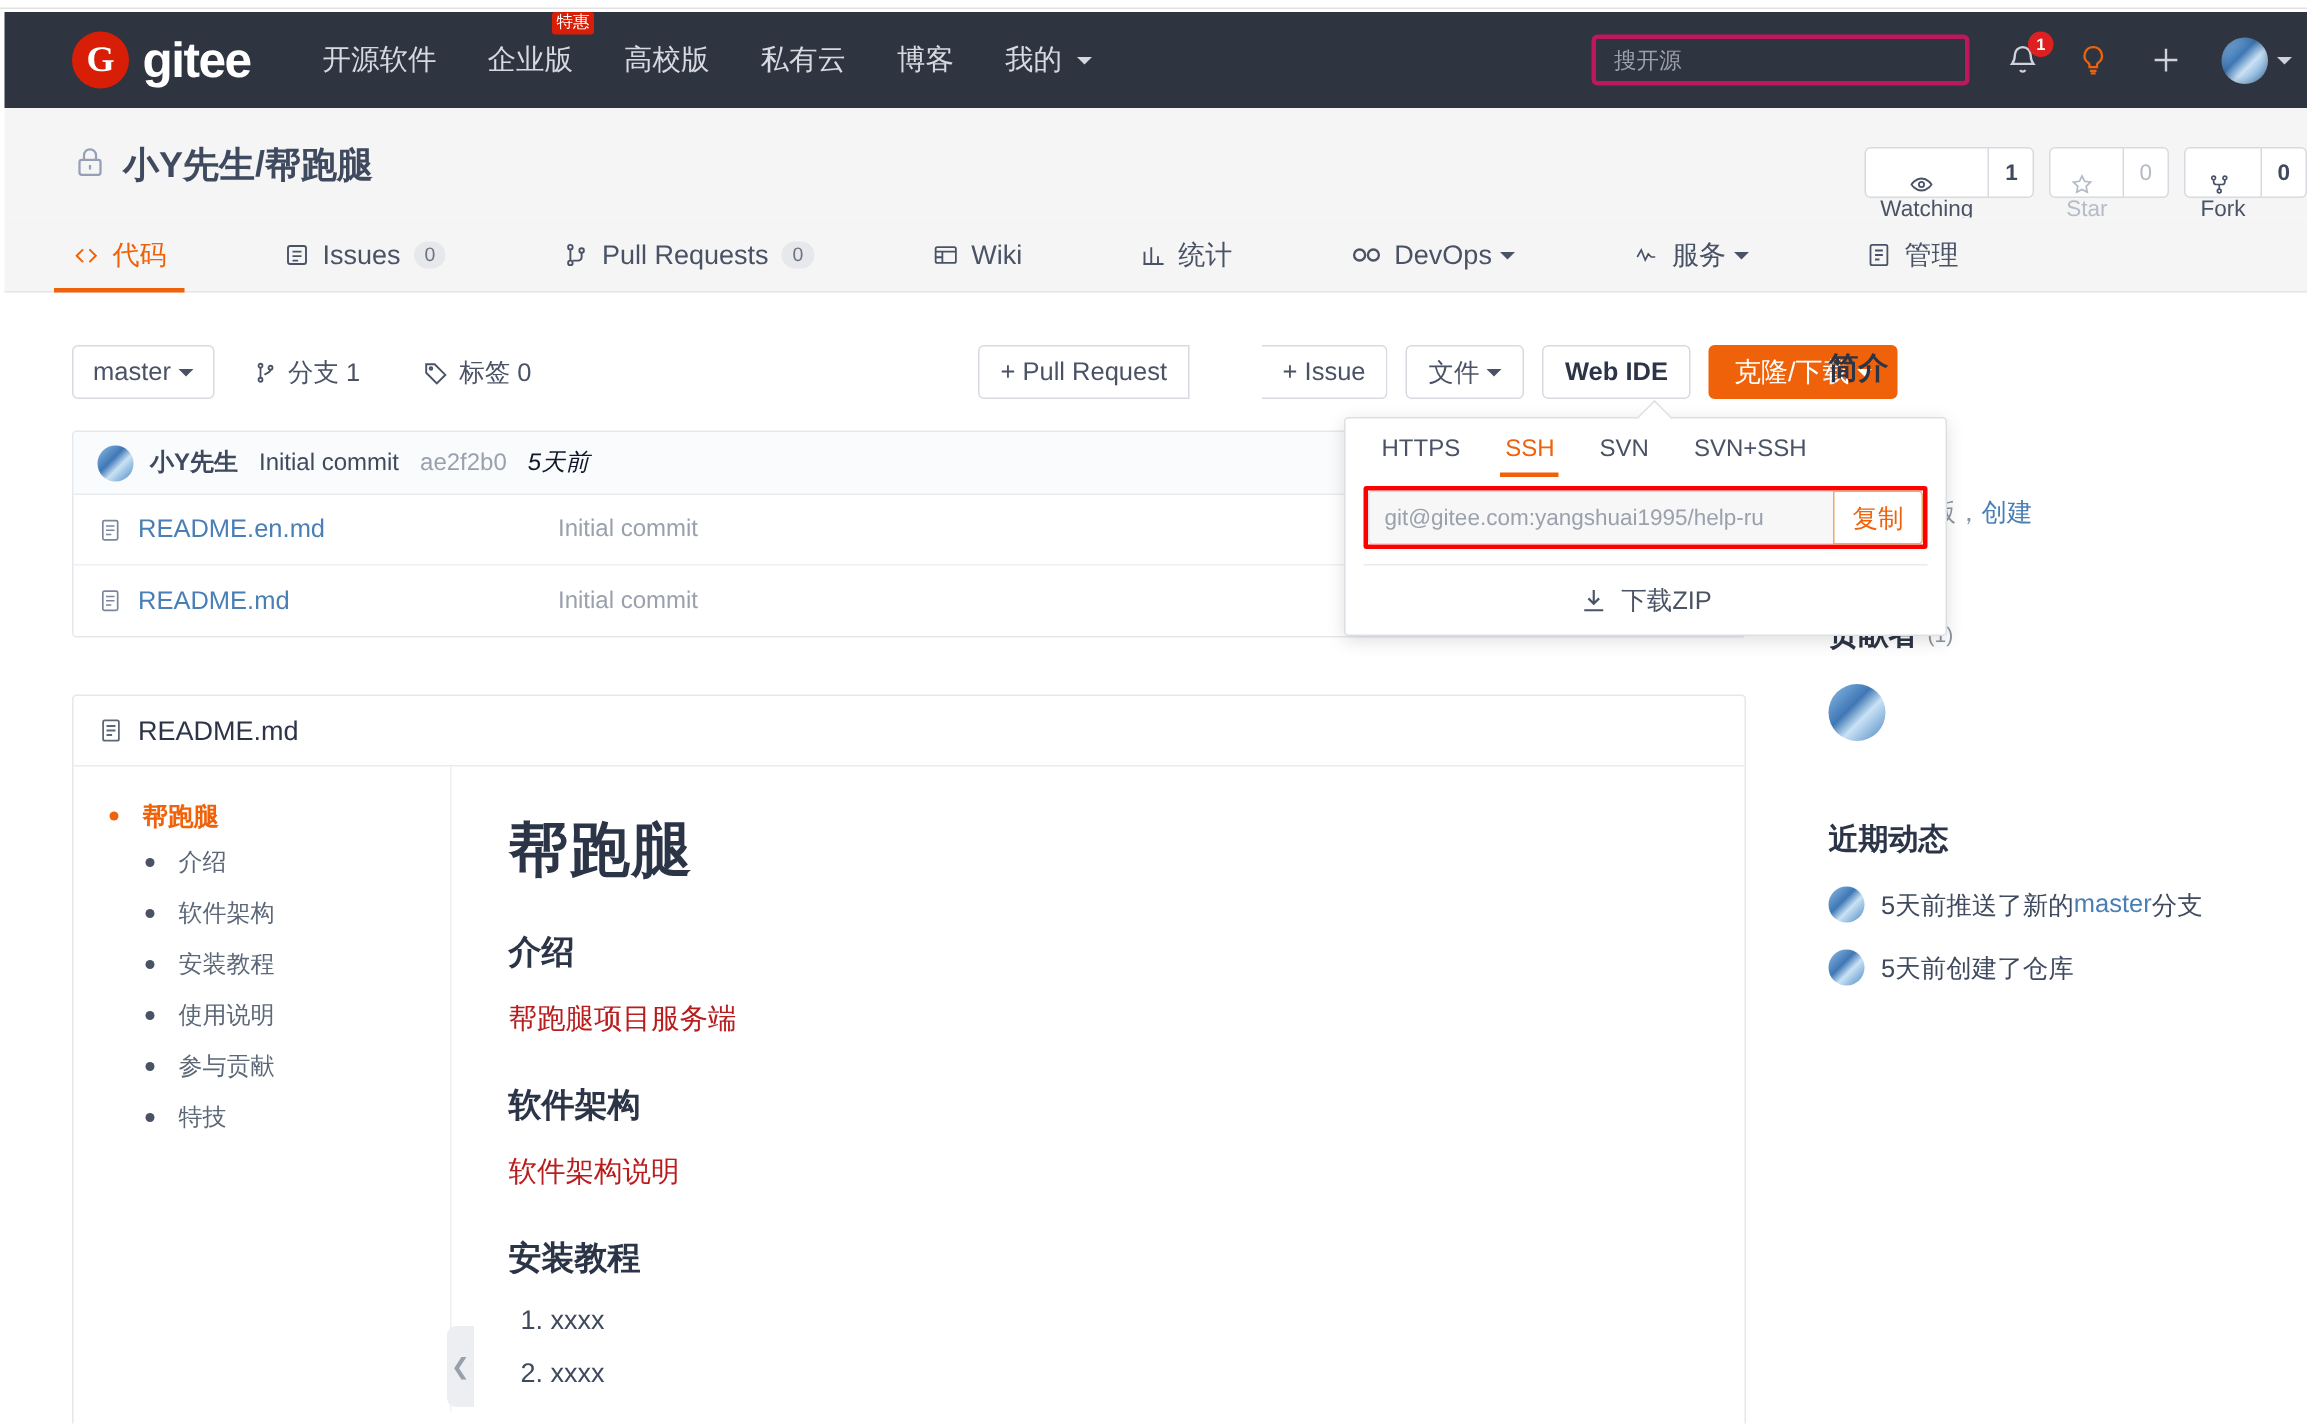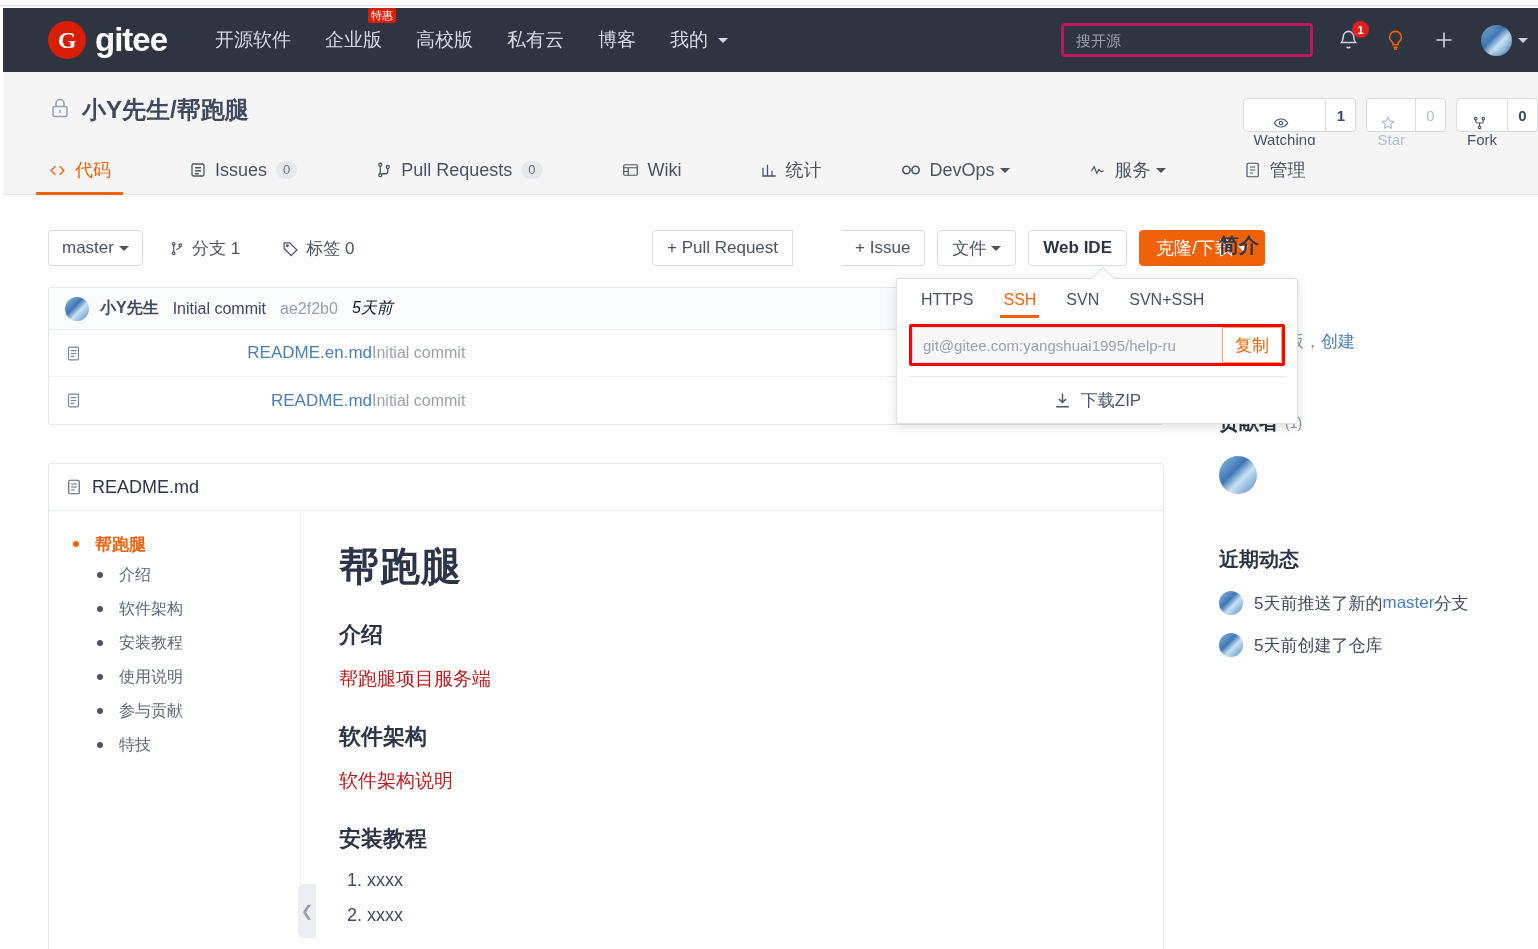--- a/index.html
+++ b/index.html
@@ -179,21 +179,21 @@
   .commit-row {
     display:flex; align-items:center; height:42px; background:#fafbfc;
     border-bottom:1px solid #e9ecef; padding-left:16px; font-size:16px;
   }
   .commit-avatar { width:24px;height:24px;border-radius:50%;margin-right:11px;
     background:linear-gradient(135deg,#8fbfe8 0%,#3f77b5 40%,#c9e2f5 60%,#4a86c0 100%);}
   .commit-author { color:#3f4a5f; font-weight:bold; margin-right:14px; }
   .commit-msg { color:#3f4a5f; margin-right:14px; }
   .commit-sha { color:#9aa1ad; margin-right:14px; }
   .commit-time { color:#0f172a;font-style:italic; }
-  .file-row { display:flex; align-items:center; height:47px; border-bottom:1px solid #eef0f3; padding-left:16px;text-align:right; }
+  .file-row { display:flex; align-items:center; height:47px; border-bottom:1px solid #eef0f3; padding-left:16px; }
   .file-row:last-child { border-bottom:none; }
   .file-row .ficon { margin-right:10px; color:#7a869c; display:flex; }
   .file-name { color:#4a7fb5; font-size:17px; width:280px; cursor:pointer; }
   .file-msg { color:#9aa1ad; font-size:16px; }
 
   
   .readme {
     position:absolute; top:463px; left:48px; width:1116px; height:500px;
     border:1px solid #e4e7ec; border-radius:3px; background:#fff;
   }

